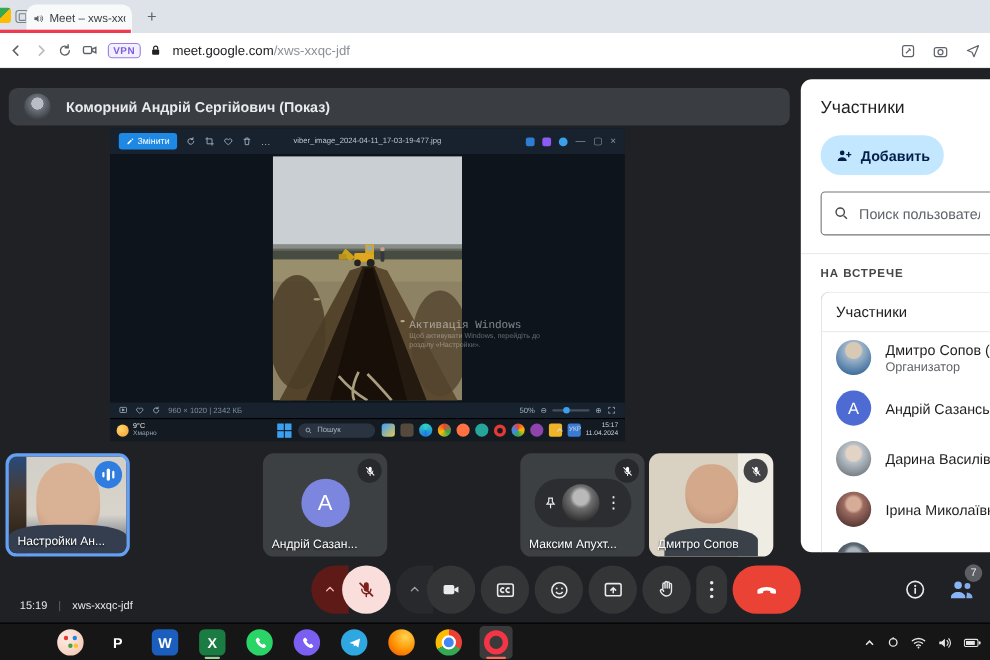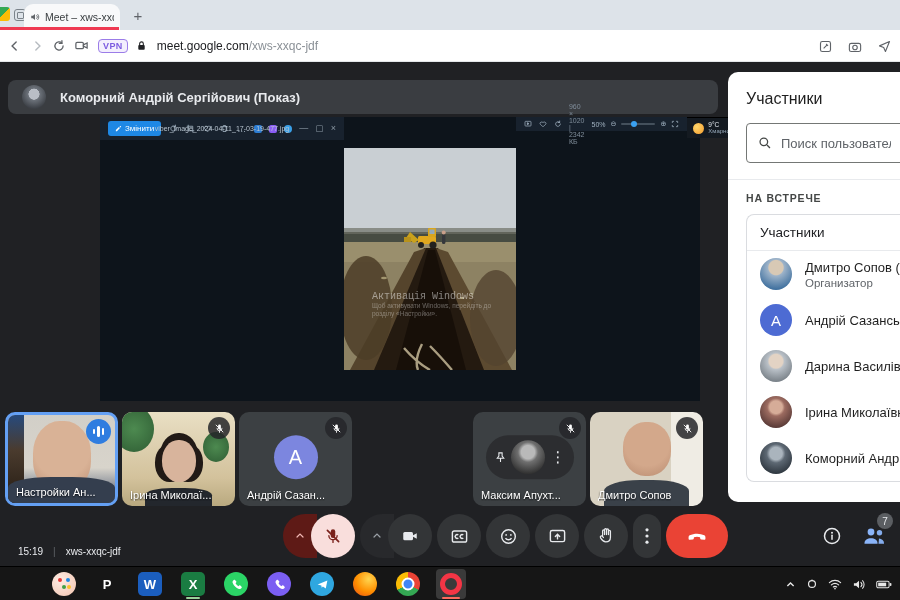--- a/index.html
+++ b/index.html
@@ -31,22 +31,22 @@
   .tb-right { position:absolute; right:8px; top:0; height:32px; display:flex; align-items:center; gap:14px; color:#5f6368; }
 
   
   .meet { position:absolute; left:0; top:62px; width:900px; height:504px; background:#202124; }
   .banner { position:absolute; left:8px; top:18px; width:710px; height:34px; background:#3a3d41; border-radius:8px;
     display:flex; align-items:center; gap:14px; padding-left:14px; }
   .banner .bav { width:24px; height:24px; border-radius:50%; background:radial-gradient(circle at 50% 38%,#b9bec6 28%,#6d737b 30%,#3c4046 75%); }
   .banner .bname { color:#e8eaed; font-size:13px; font-weight:bold; }
 
   
-  .shared { position:absolute; left:100px; top:55px; width:600px; height:284px; background:#0d141b;
-    display:flex; flex-direction:row; }
+  .shared { position:absolute; left:100px; top:55px; width:468px; height:284px; background:#0d141b;
+    display:flex; flex-direction:column; }
   .ph-toolbar { height:23px; background:#18222e; display:flex; align-items:center; padding:0 8px; gap:8px; position:relative; }
   .editbtn { height:15px; padding:0 7px; background:#1e88e5; border-radius:3px; color:#fff; font-size:8px;
     display:flex; align-items:center; gap:3px; }
   .ph-ico { color:#9fb0bf; display:flex; }
   .ph-file { position:absolute; left:0; right:0; text-align:center; font-size:7px; color:#b9c5d0; pointer-events:none; }
   .ph-winctl { margin-left:auto; display:flex; align-items:center; gap:7px; }
   .mini-sq { width:8px; height:8px; border-radius:2px; }
   .winctl { color:#8a97a3; font-size:9px; line-height:1; }
   .ph-content { flex:1; position:relative; display:flex; align-items:center; justify-content:center; }
   .ph-status { height:14px; background:#18222e; display:flex; align-items:center; padding:0 8px; gap:7px;
@@ -413,20 +413,28 @@
     </div>
 
     <div class="watermark">
       <div class="w1">Активація Windows</div>
       <div class="w2">Щоб активувати Windows, перейдіть до</div>
       <div class="w2">розділу «Настройки».</div>
     </div>
 
     <div class="panel">
       <div class="p-title">Участники</div>
+      <div class="addbtn">
+        <svg width="17" height="15" viewBox="0 0 24 24" fill="#041e49">
+            <circle cx="9" cy="8" r="3.4"></circle>
+            <path d="M2.5 19c0-3 3-4.8 6.5-4.8s6.5 1.8 6.5 4.8v.8h-13z"></path>
+            <path d="M18.5 7.5v6M15.5 10.5h6" stroke="#041e49" stroke-width="2" stroke-linecap="round"></path>
+          </svg>
+        <span>Добавить</span>
+      </div>
       <div class="searchbox">
         <svg width="14" height="14" viewBox="0 0 24 24" fill="none" stroke="#444746" stroke-width="2.2">
             <circle cx="10" cy="10" r="6.5"></circle>
             <path d="M15.5 15.5L20.5 20.5"></path>
           </svg>
         <input type="text" placeholder="Поиск пользователей" style="">
       </div>
       <div class="p-divider"></div>
       <div class="p-section">НА ВСТРЕЧЕ</div>
       <div class="p-card">
@@ -465,34 +473,20 @@
           <div class="body"></div>
         <div class="badge speak">
           <span class="bars">
               <i></i>
               <i></i>
               <i></i>
             </span>
         </div>
         <span class="tlabel">Настройки Ан...</span>
       </div>
-      <div class="tile t2">
-        <div class="plant" style="left:-8px;top:-6px;width:40px;height:46px;"></div>
-        <div class="plant" style="right:6px;top:20px;width:26px;height:30px;"></div>
-        <div class="head"></div>
-          <div class="body"></div>
-        <div class="badge">
-          <svg width="11" height="11" viewBox="0 0 24 24" fill="#fff">
-              <path d="M12 14.5a3 3 0 0 0 3-3V6a3 3 0 0 0-6 0v5.5a3 3 0 0 0 3 3z"></path>
-              <path d="M6.5 11.5a5.5 5.5 0 0 0 11 0M12 17v3.5" stroke="#fff" stroke-width="1.8" fill="none" stroke-linecap="round"></path>
-              <path d="M4.5 4.5l15 15" stroke="#fff" stroke-width="2" stroke-linecap="round"></path>
-            </svg>
-        </div>
-        <span class="tlabel">Ірина Миколаї...</span>
-      </div>
       <div class="tile t3">
         <div class="circle-av">A</div>
         <div class="badge">
           <svg width="11" height="11" viewBox="0 0 24 24" fill="#fff">
               <path d="M12 14.5a3 3 0 0 0 3-3V6a3 3 0 0 0-6 0v5.5a3 3 0 0 0 3 3z"></path>
               <path d="M6.5 11.5a5.5 5.5 0 0 0 11 0M12 17v3.5" stroke="#fff" stroke-width="1.8" fill="none" stroke-linecap="round"></path>
               <path d="M4.5 4.5l15 15" stroke="#fff" stroke-width="2" stroke-linecap="round"></path>
             </svg>
         </div>
         <span class="tlabel">Андрій Сазан...</span>

